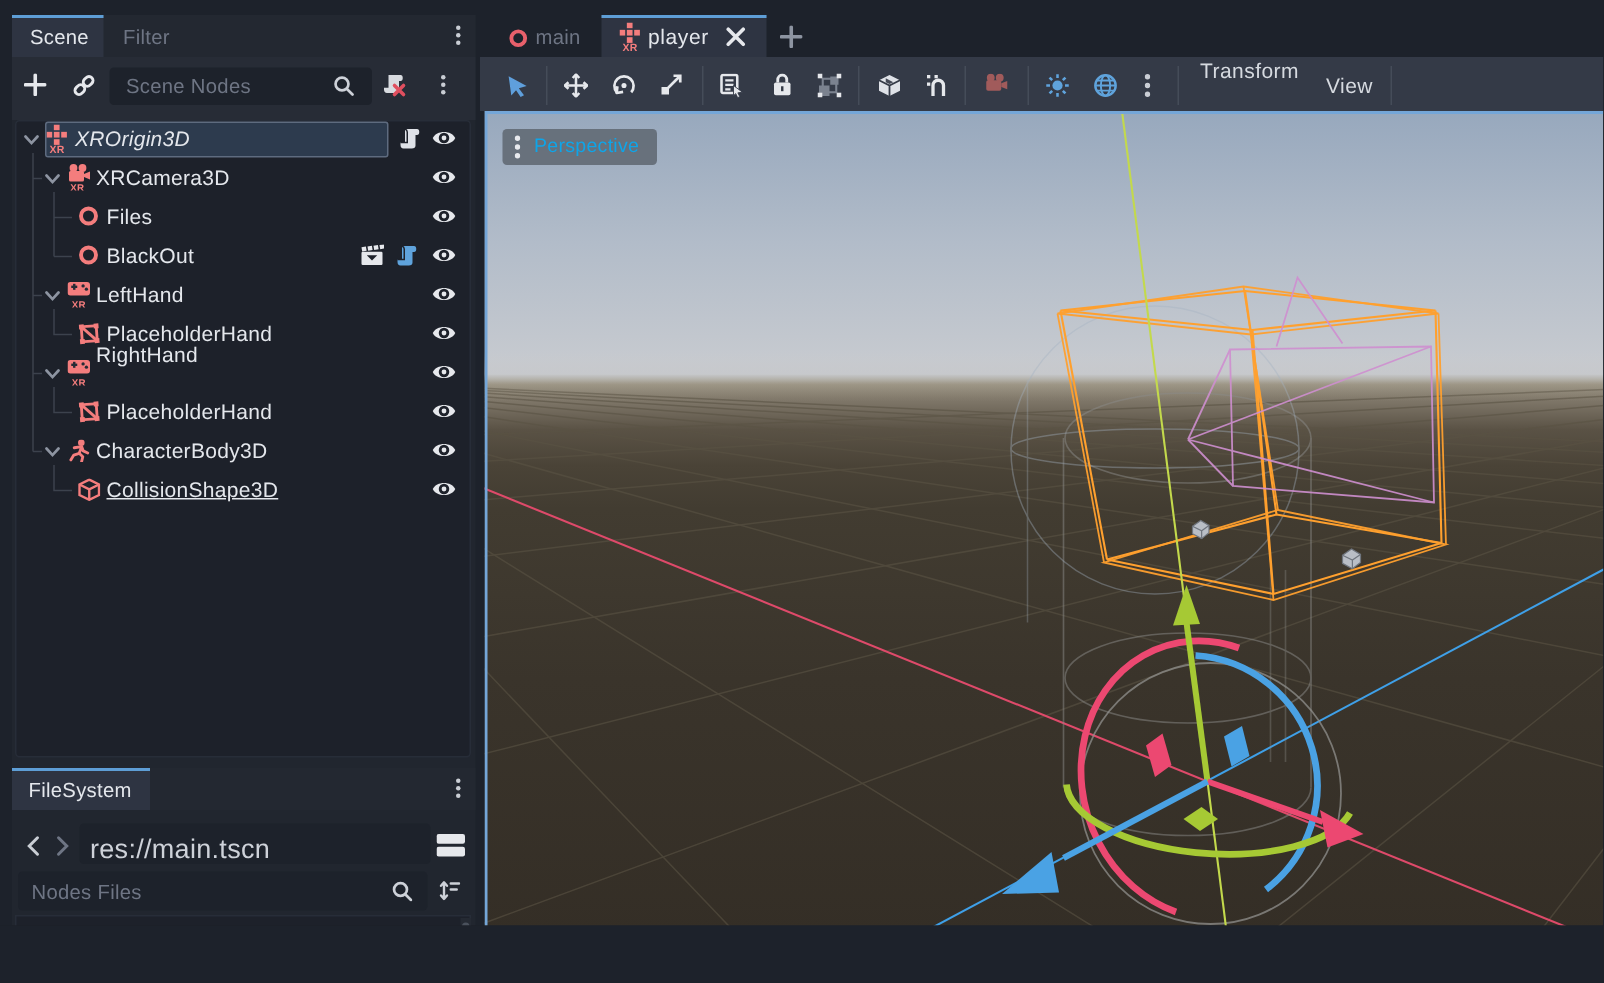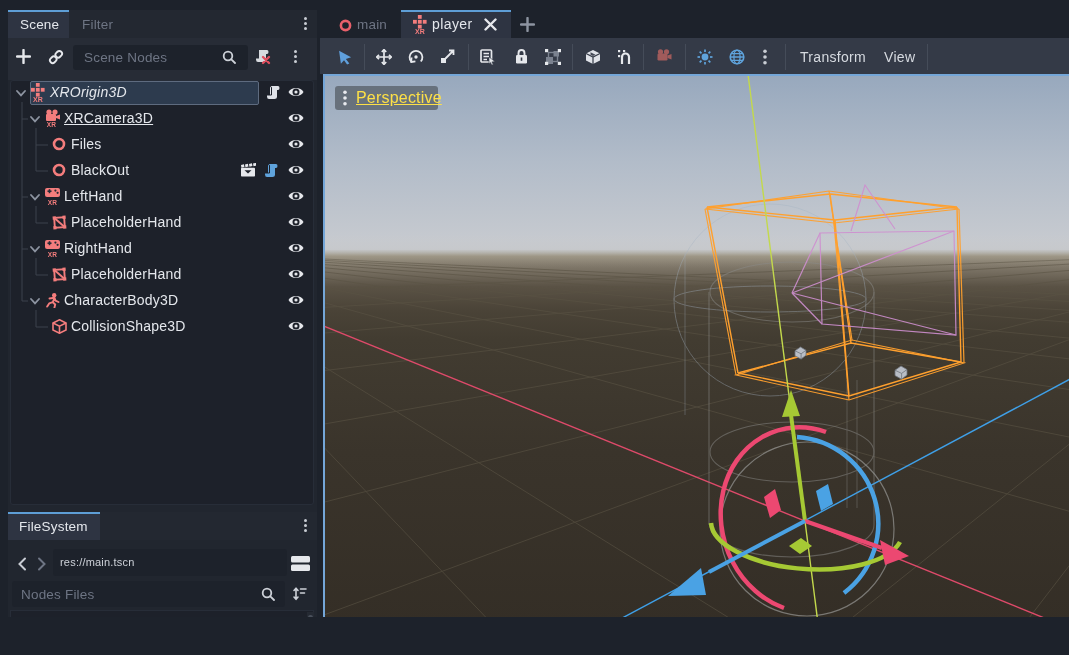--- a/index.html
+++ b/index.html
@@ -115,21 +115,21 @@
     </div>
     <div class="abs" style="left:45px;top:109px;">
       <svg width="15" height="18" viewBox="0 0 15 18" style="">
         <circle cx="4" cy="3" r="2.6" fill="#f47d7d"></circle>
         <circle cx="10" cy="3" r="2.6" fill="#f47d7d"></circle>
         <rect x="1" y="5" width="10" height="7" rx="1" fill="#f47d7d"></rect>
         <path d="M11 7 L15 5.4 L15 10.6 L11 9 Z" fill="#f47d7d"></path>
         <text x="6.5" y="18" font-size="6.5" font-weight="bold" fill="#f47d7d" text-anchor="middle" font-family="Liberation Sans">XR</text>
       </svg>
     </div>
-    <div class="abs treetxt" style="left:64px;top:110px;text-decoration:underline;">XRCamera3D</div>
+    <div class="abs treetxt" style="left:64px;top:110px;">XRCamera3D</div>
     <div class="abs" style="left:288px;top:112px;">
       <svg width="16" height="12" viewBox="0 0 16 12" style="">
         <path d="M0.5 6 C3 0.6, 13 0.6, 15.5 6 C13 11.4, 3 11.4, 0.5 6 Z" fill="#e6e8ec"></path>
         <circle cx="8" cy="6" r="3.5" fill="#1d212a"></circle>
         <circle cx="8" cy="6" r="1.6" fill="#e6e8ec"></circle>
       </svg>
     </div>
     <div class="abs" style="left:52px;top:137px;">
       <svg width="14" height="14" viewBox="0 0 14 14" style="">
         <circle cx="7" cy="7" r="5" fill="none" stroke="#f47d7d" stroke-width="2.6"></circle>
@@ -223,21 +223,21 @@
     <div class="abs" style="left:45px;top:239px;">
       <svg width="15" height="18" viewBox="0 0 15 18" style="">
         <rect x="0" y="1" width="15" height="9" rx="2" fill="#f47d7d"></rect>
         <rect x="2.5" y="3.4" width="4" height="1.6" fill="#262b35"></rect>
         <rect x="3.7" y="2.2" width="1.6" height="4" fill="#262b35"></rect>
         <circle cx="10.4" cy="3.6" r="1.1" fill="#262b35"></circle>
         <circle cx="12.6" cy="5.8" r="1.1" fill="#262b35"></circle>
         <text x="7.5" y="18" font-size="6.5" font-weight="bold" fill="#f47d7d" text-anchor="middle" font-family="Liberation Sans">XR</text>
       </svg>
     </div>
-    <div class="abs treetxt" style="left:64px;top:240px;">RightHand</div>
+    <div class="abs treetxt" style="left:64px;top:228px;">RightHand</div>
     <div class="abs" style="left:288px;top:242px;">
       <svg width="16" height="12" viewBox="0 0 16 12" style="">
         <path d="M0.5 6 C3 0.6, 13 0.6, 15.5 6 C13 11.4, 3 11.4, 0.5 6 Z" fill="#e6e8ec"></path>
         <circle cx="8" cy="6" r="3.5" fill="#1d212a"></circle>
         <circle cx="8" cy="6" r="1.6" fill="#e6e8ec"></circle>
       </svg>
     </div>
     <div class="abs" style="left:52px;top:267px;">
       <svg width="15" height="15" viewBox="0 0 15 15" style="">
         <g transform="rotate(-4 7.5 7.5)">
@@ -276,21 +276,21 @@
         <circle cx="8" cy="6" r="3.5" fill="#1d212a"></circle>
         <circle cx="8" cy="6" r="1.6" fill="#e6e8ec"></circle>
       </svg>
     </div>
     <div class="abs" style="left:52px;top:319px;">
       <svg width="15" height="15" viewBox="0 0 15 15" style="">
         <path d="M7.5 0.8 L14 4 L14 11 L7.5 14.2 L1 11 L1 4 Z" fill="none" stroke="#f47d7d" stroke-width="1.6"></path>
         <path d="M1 4 L7.5 7.2 L14 4 M7.5 7.2 L7.5 14.2" fill="none" stroke="#f47d7d" stroke-width="1.6"></path>
       </svg>
     </div>
-    <div class="abs treetxt" style="left:71px;top:318px;">CollisionShape3D</div>
+    <div class="abs treetxt" style="left:71px;top:318px;text-decoration:underline;">CollisionShape3D</div>
     <div class="abs" style="left:288px;top:320px;">
       <svg width="16" height="12" viewBox="0 0 16 12" style="">
         <path d="M0.5 6 C3 0.6, 13 0.6, 15.5 6 C13 11.4, 3 11.4, 0.5 6 Z" fill="#e6e8ec"></path>
         <circle cx="8" cy="6" r="3.5" fill="#1d212a"></circle>
         <circle cx="8" cy="6" r="1.6" fill="#e6e8ec"></circle>
       </svg>
     </div>
 
 <div class="abs" style="left:8px;top:512px;width:309px;height:28px;background:#232831;"></div>
 <div class="abs tabsel" style="left:8px;top:512px;width:92px;height:28px;"></div>
@@ -305,21 +305,21 @@
       <svg width="10" height="14" viewBox="0 0 10 14" style="">
         <path d="M8 1.5 L2.5 7 L8 12.5" stroke="#c9cdd4" stroke-width="2" fill="none" stroke-linecap="round"></path>
       </svg>
     </div>
 <div class="abs" id="fs-fwd" style="left:37px;top:557px;">
       <svg width="10" height="14" viewBox="0 0 10 14" style="">
         <path d="M2 1.5 L7.5 7 L2 12.5" stroke="#6e7584" stroke-width="2" fill="none" stroke-linecap="round"></path>
       </svg>
     </div>
 <div class="abs inp" style="left:53px;top:549px;width:234px;height:27px;"></div>
-<div class="abs" style="left:60px;top:556px;font-size:11px;color:#ced2d9;">res://main.tscn</div>
+<div class="abs" style="left:60px;top:556px;font-size:18px;color:#ced2d9;">res://main.tscn</div>
 <div class="abs" id="fs-burger" style="left:291px;top:555px;">
       <svg width="19" height="17" viewBox="0 0 19 17" style="">
         <rect x="0" y="1" width="19" height="6.5" rx="1.5" fill="#e6e8ec"></rect>
         <rect x="0" y="9.5" width="19" height="6.5" rx="1.5" fill="#e6e8ec"></rect>
       </svg>
     </div>
 
 <div class="abs inp" style="left:12px;top:581px;width:273px;height:26px;"></div>
 <div class="abs ph" style="left:21px;top:587px;font-size:13.5px;">Nodes Files</div>
 <div class="abs" id="icon-mag2" style="left:261px;top:587px;">
@@ -495,21 +495,21 @@
         <circle cx="2" cy="13.8" r="1.8" fill="#c9cdd4"></circle>
       </svg>
     </div>
     <div class="sep" style="left:364px;top:44px;height:26px;"></div>
     <div class="sep" style="left:468px;top:44px;height:26px;"></div>
     <div class="sep" style="left:572px;top:44px;height:26px;"></div>
     <div class="sep" style="left:643px;top:44px;height:26px;"></div>
     <div class="sep" style="left:685px;top:44px;height:26px;"></div>
     <div class="sep" style="left:785px;top:44px;height:26px;"></div>
     <div class="sep" style="left:927px;top:44px;height:26px;"></div>
-<div class="abs" style="left:800px;top:49px;font-size:14px;color:#d6dae0;letter-spacing:0.3px;">Transform</div>
+<div class="abs" style="left:800px;top:39px;font-size:14px;color:#d6dae0;letter-spacing:0.3px;">Transform</div>
 <div class="abs" style="left:884px;top:49px;font-size:14px;color:#d6dae0;letter-spacing:0.3px;">View</div>
 
 <div class="abs" id="viewport" style="left:323px;top:74px;width:746px;height:581px;">
       <svg class="abs" style="left:0;top:0;" width="746" height="581" viewBox="0 0 746 581">
         <defs>
           <linearGradient id="sky" x1="0" y1="0" x2="0" y2="1">
             <stop offset="0" stop-color="#97a8bd"></stop>
             <stop offset="0.5" stop-color="#b2bcc9"></stop>
             <stop offset="0.92" stop-color="#c5c9cf"></stop>
             <stop offset="1" stop-color="#c9cbd0"></stop>
@@ -618,16 +618,16 @@
         <path d="M1 581 L1 1 L746 1" stroke="#74a6d8" stroke-width="2" fill="none"></path>
       </svg>
       <div class="abs" style="left:12px;top:12px;width:103px;height:24px;background:rgba(99,107,118,0.92);border-radius:3px;"></div>
       <div class="abs" style="left:20px;top:16px;">
         <svg width="4" height="16" viewBox="0 0 4 16">
           <circle cx="2" cy="2.2" r="1.8" fill="#e8eaee"></circle>
           <circle cx="2" cy="8" r="1.8" fill="#e8eaee"></circle>
           <circle cx="2" cy="13.8" r="1.8" fill="#e8eaee"></circle>
         </svg>
       </div>
-      <div class="abs" style="left:33px;top:15px;font-size:16px;color:#fde047;text-decoration:underline;">Perspective</div>
+      <div class="abs" style="left:33px;top:15px;font-size:13px;color:#0ea5e9;">Perspective</div>
     </div>
 
 </div>
 
 </body></html>

